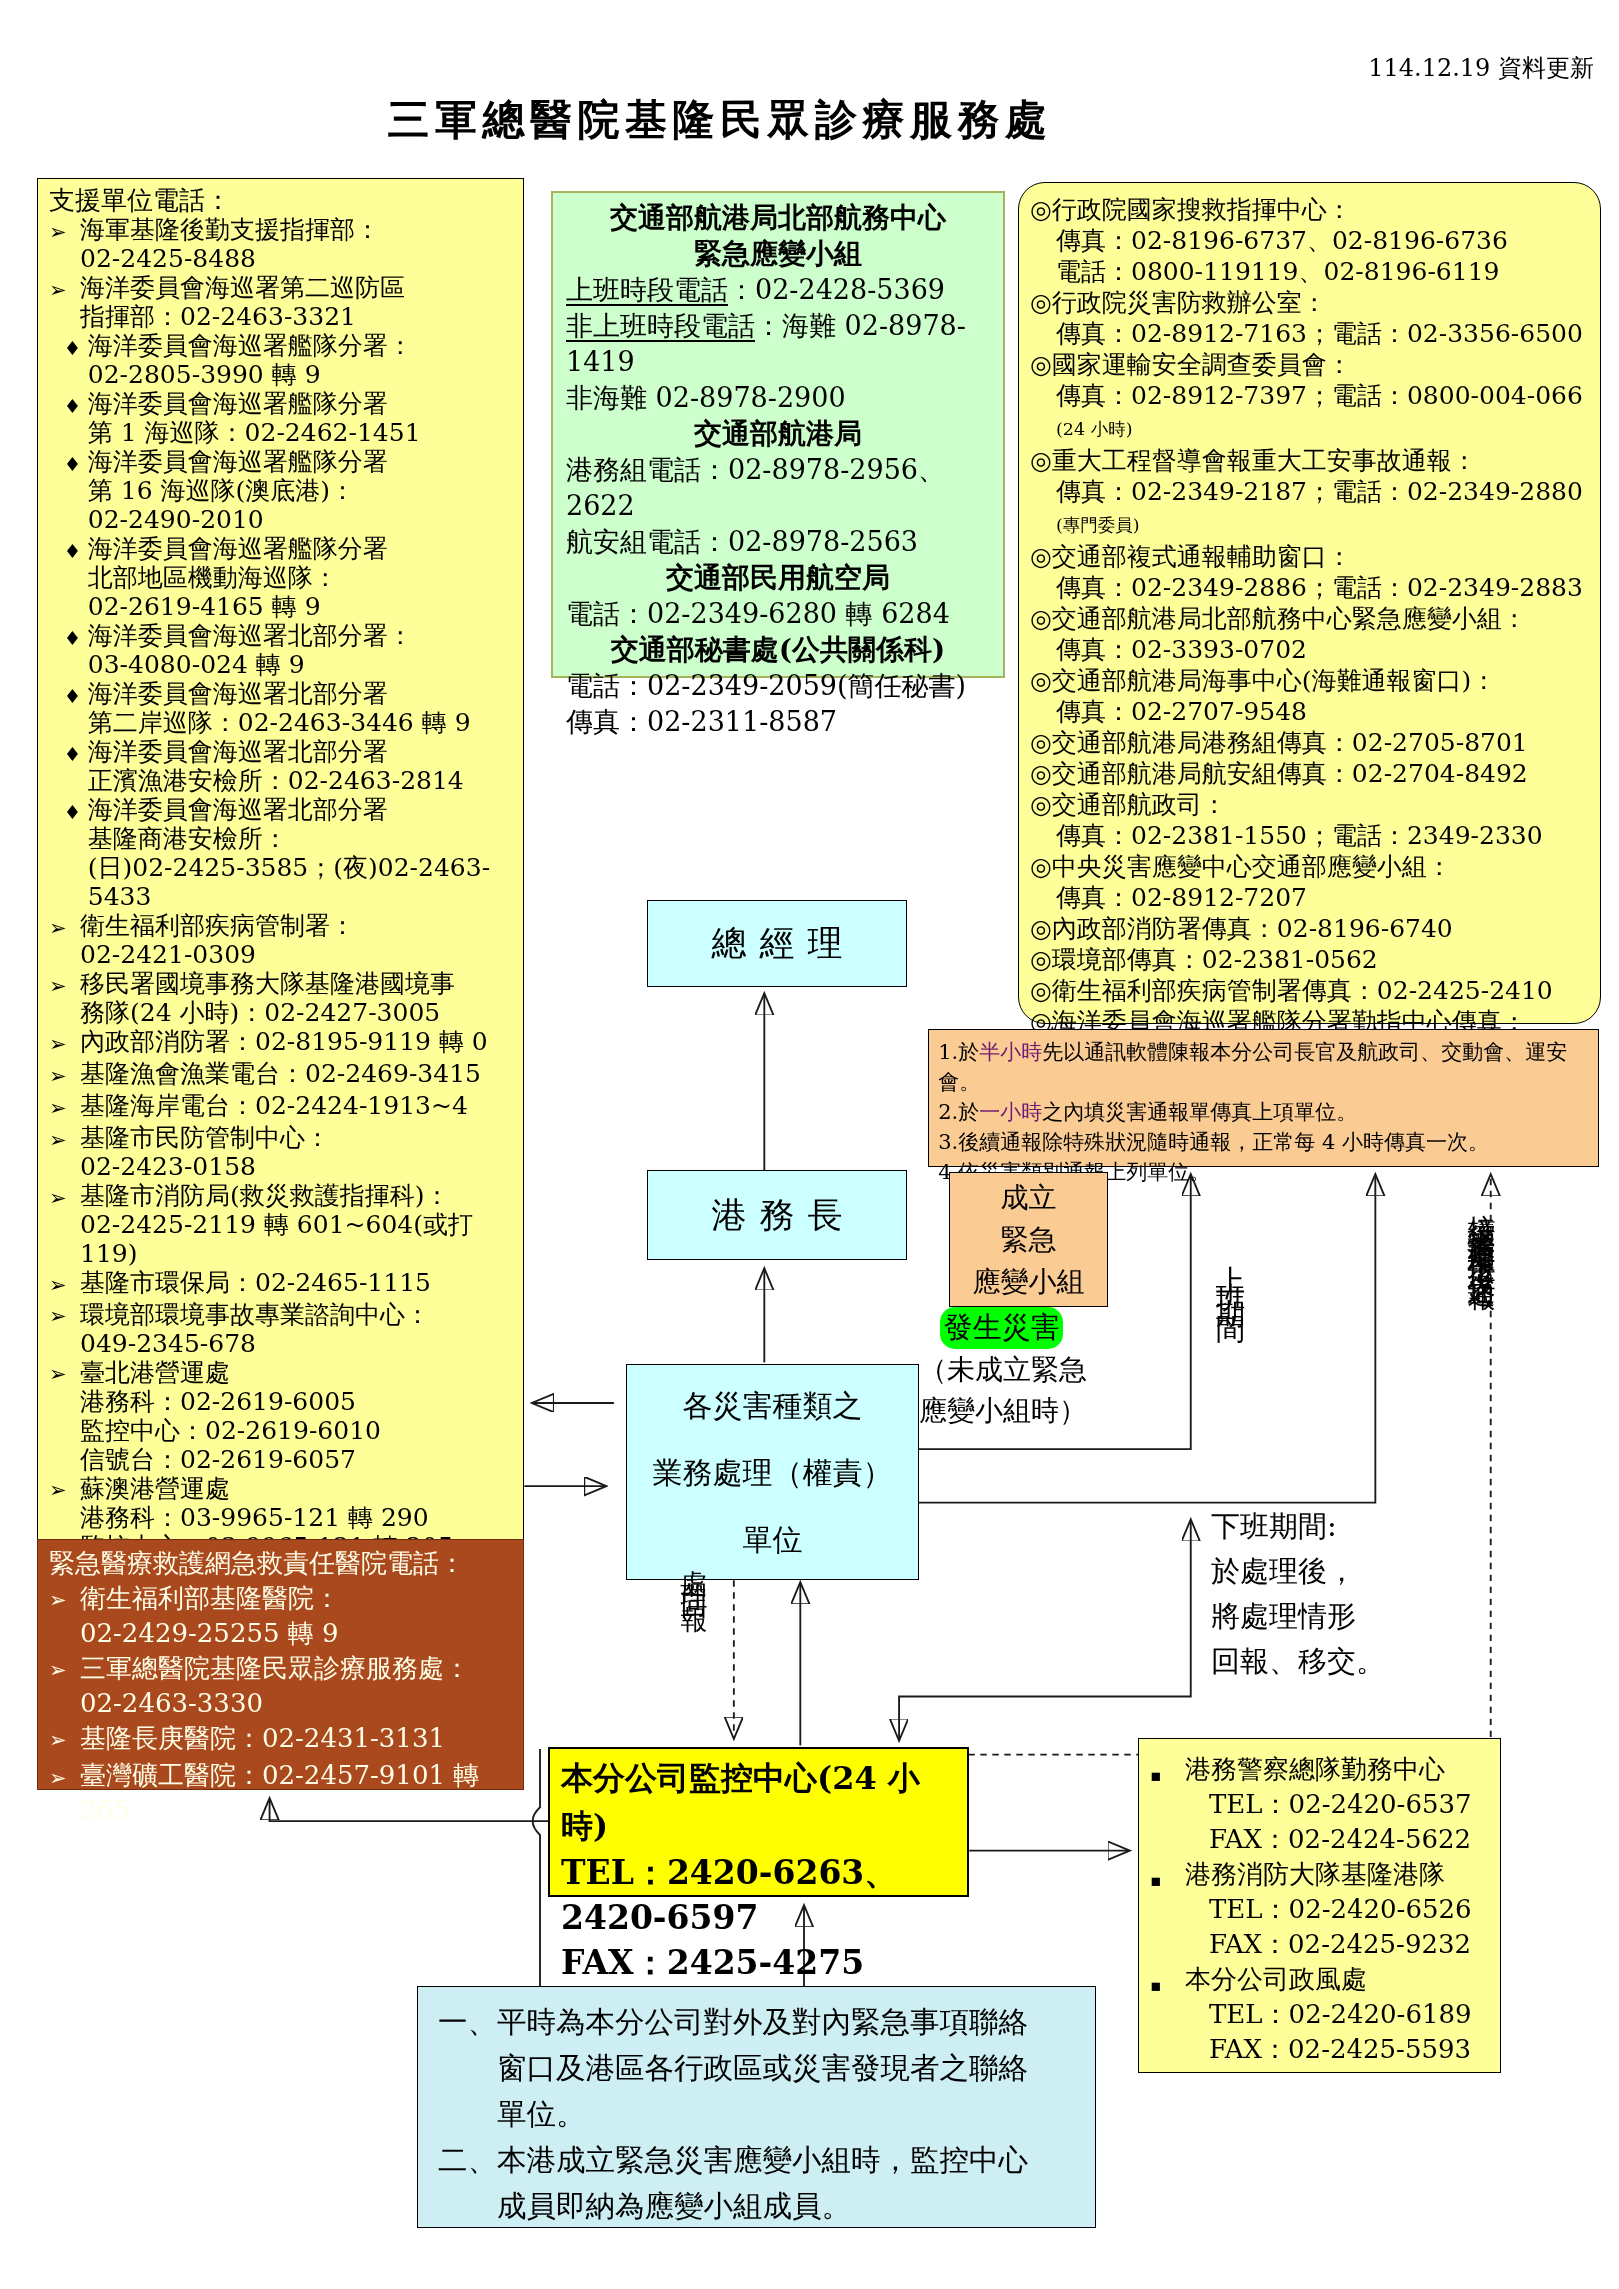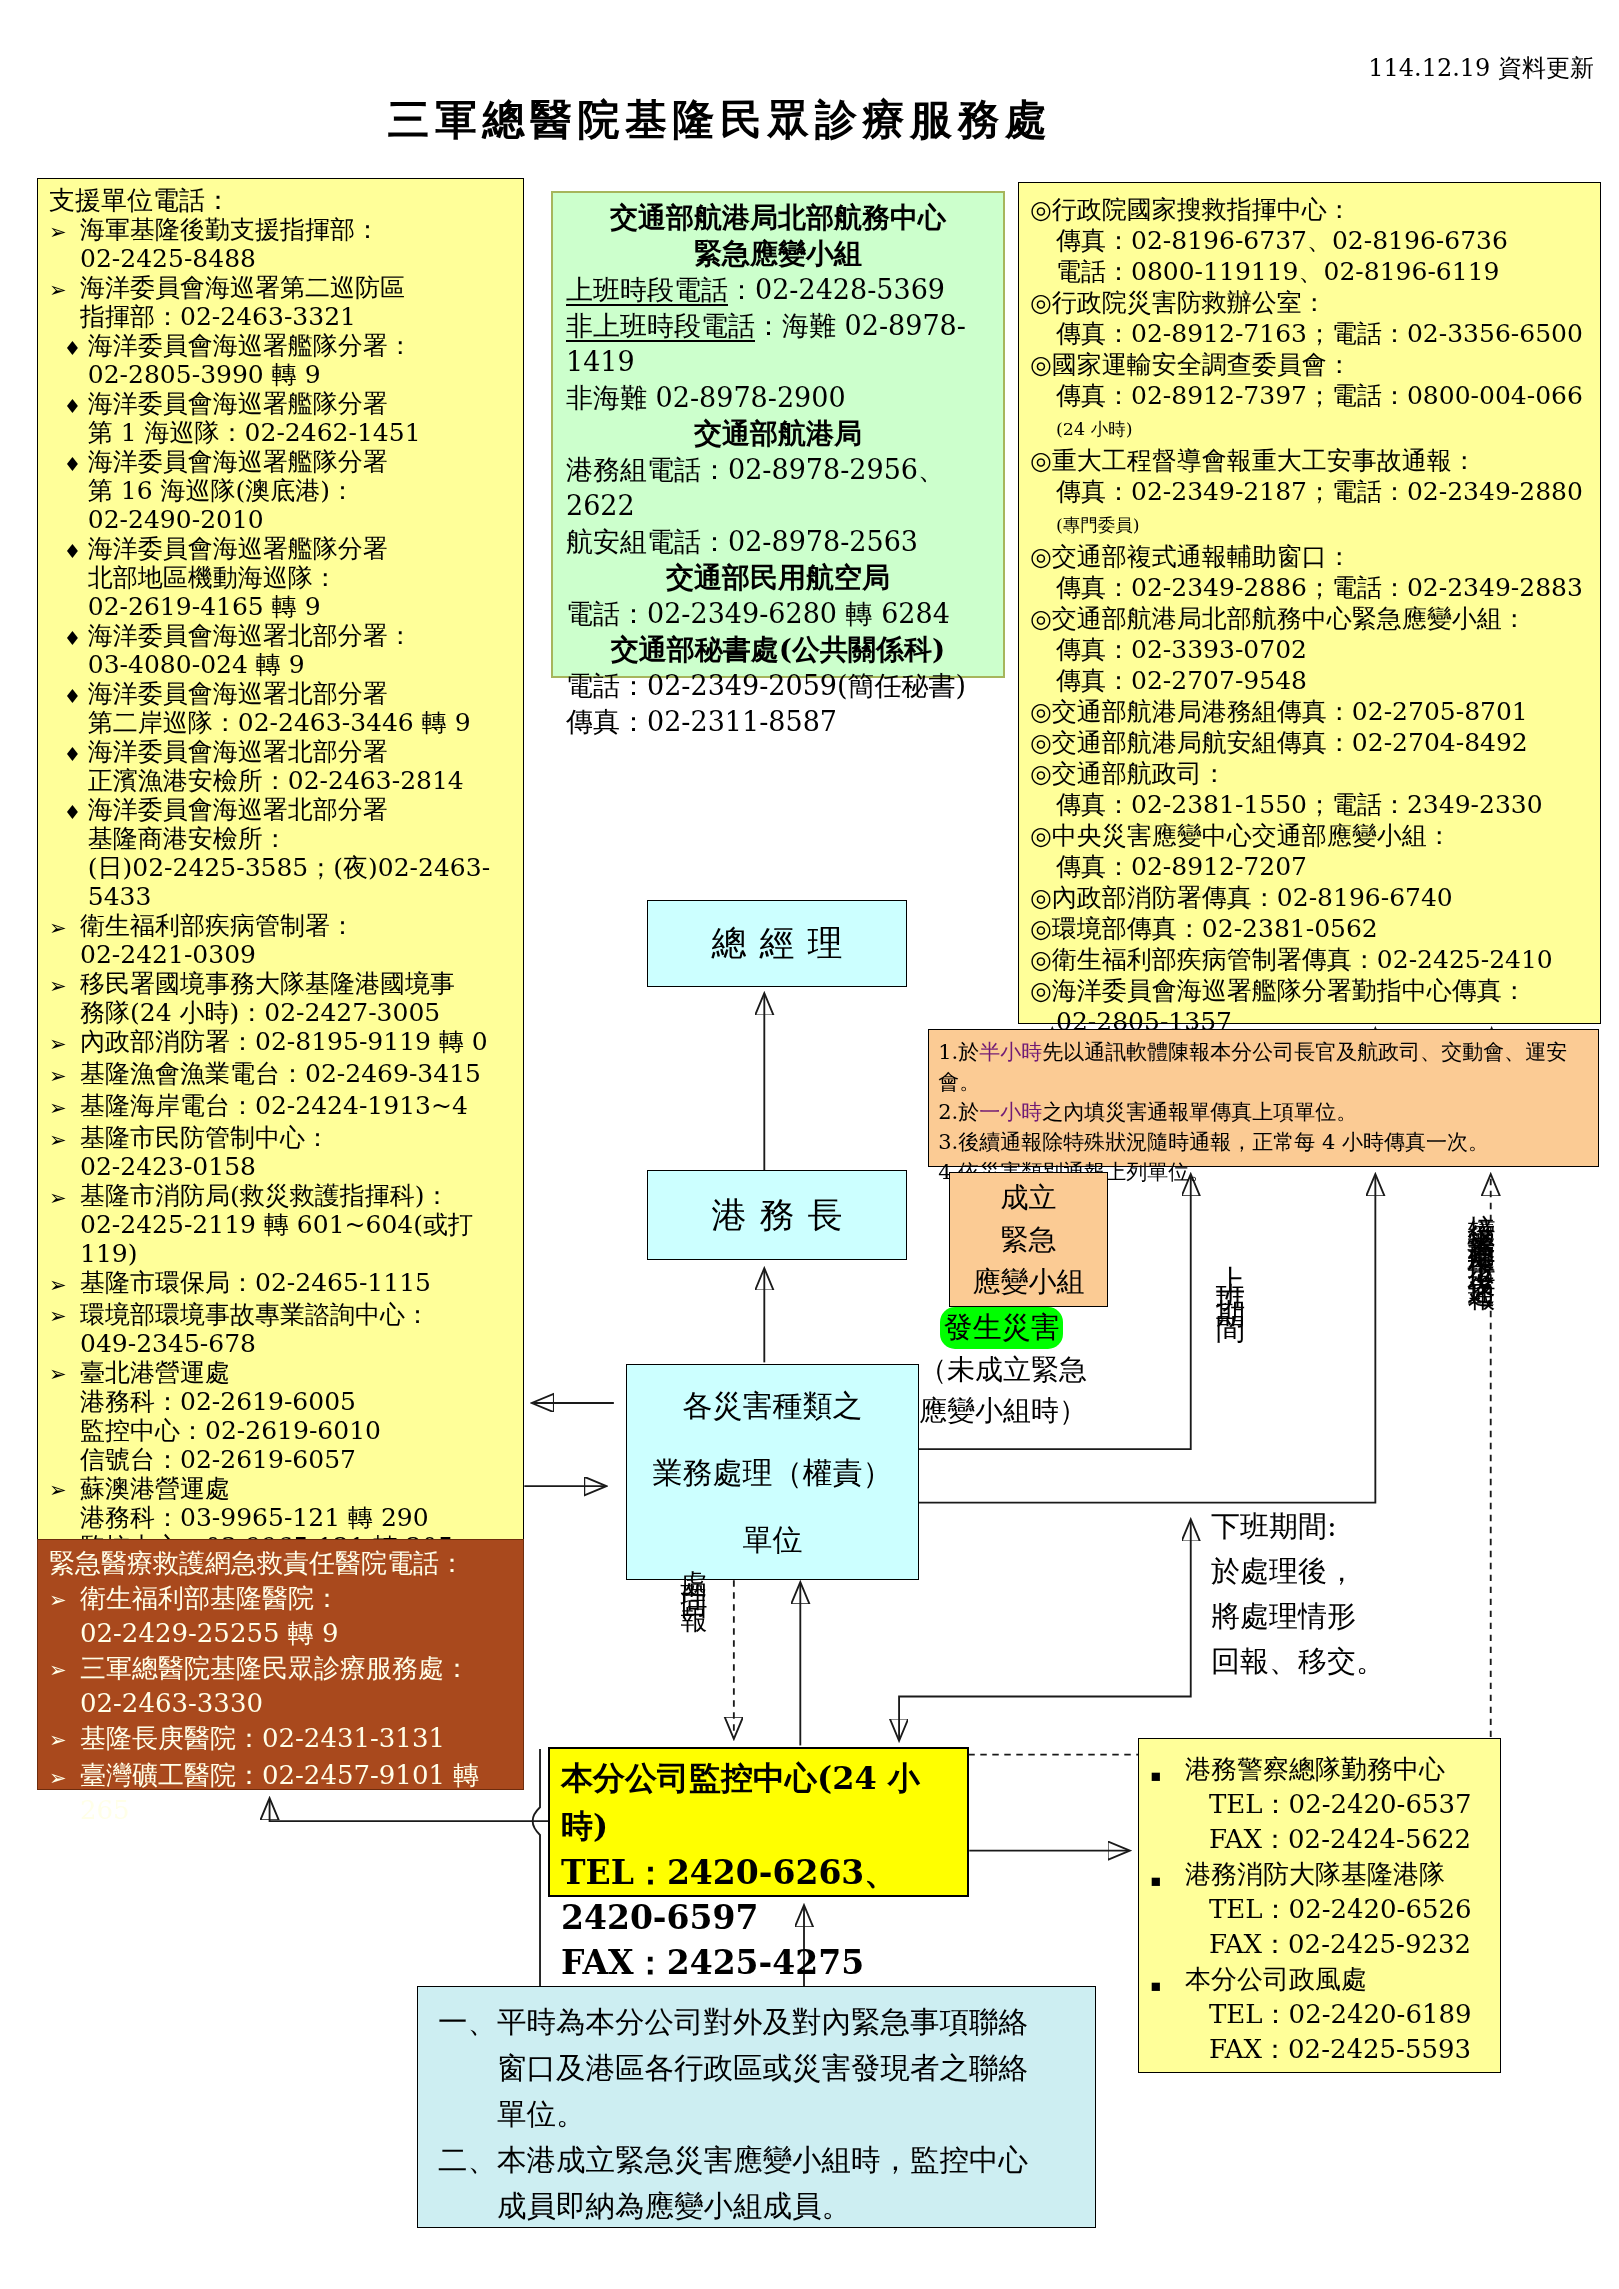--- a/index.html
+++ b/index.html
@@ -24,21 +24,21 @@
   #hospital-box{left:37px;top:1539px;width:487px;height:251px;background:#A9491D;border:1.8px solid #6d2c0e;
                 color:#FFFFE8;font-size:26px;line-height:35px;padding:5.5px 7.4px 0 11px;}
   #hospital-box .b{color:#FFFFE8;}
   
   #green-box{left:551px;top:191px;width:454px;height:487px;background:#CCFFCC;border:2.8px solid #A6B55C;
              font-size:27px;line-height:36px;padding:7.4px 13px 0 13px;}
   .gline.h{font-weight:bold;text-align:center;font-size:28px;}
   .ul{text-decoration:underline;text-underline-offset:4.6px;}
   
   #right-box{left:1018px;top:182px;width:583px;height:842px;background:#FFFF99;
-             font-size:25px;line-height:31px;padding:11px 7.4px 0 11px;}
+             font-size:25px;line-height:31px;padding:11px 7.4px 0 11px;border-radius:27px;}
   .rline.ind{padding-left:26px;}
   .small{font-size:17.5px;}
   
   #note-box{left:928px;top:1029px;width:671px;height:138px;background:#FBCB94;border:1.8px solid #000;
             font-size:21px;line-height:30px;padding:6.5px 9.2px 0 9.2px;}
   .red{color:#701a75;}
   
   .flow{background:#CCFFFF;border:1.8px solid #000;display:flex;align-items:center;justify-content:center;text-align:center;margin-left:12px;}
   #gm-box{left:635px;top:900px;width:260px;height:87px;font-size:35px;letter-spacing:13px;text-indent:13px;}
   #hm-box{left:635px;top:1170px;width:260px;height:90px;font-size:35px;letter-spacing:13px;text-indent:13px;}
@@ -374,20 +374,21 @@
         <div class="rline ind"><span>傳真：02-2349-2187；電話：02-2349-2880 </span><span class="small">(專門委員)</span></div>
 
         <div class="rline"><span>◎交通部複式通報輔助窗口：</span></div>
 
         <div class="rline ind"><span>傳真：02-2349-2886；電話：02-2349-2883</span></div>
 
         <div class="rline"><span>◎交通部航港局北部航務中心緊急應變小組：</span></div>
 
         <div class="rline ind"><span>傳真：02-3393-0702</span></div>
 
+        <div class="rline"><span>◎交通部航港局海事中心(海難通報窗口)：</span></div>
 
         <div class="rline ind"><span>傳真：02-2707-9548</span></div>
 
         <div class="rline"><span>◎交通部航港局港務組傳真：02-2705-8701</span></div>
 
         <div class="rline"><span>◎交通部航港局航安組傳真：02-2704-8492</span></div>
 
         <div class="rline"><span>◎交通部航政司：</span></div>
 
         <div class="rline ind"><span>傳真：02-2381-1550；電話：2349-2330</span></div>

